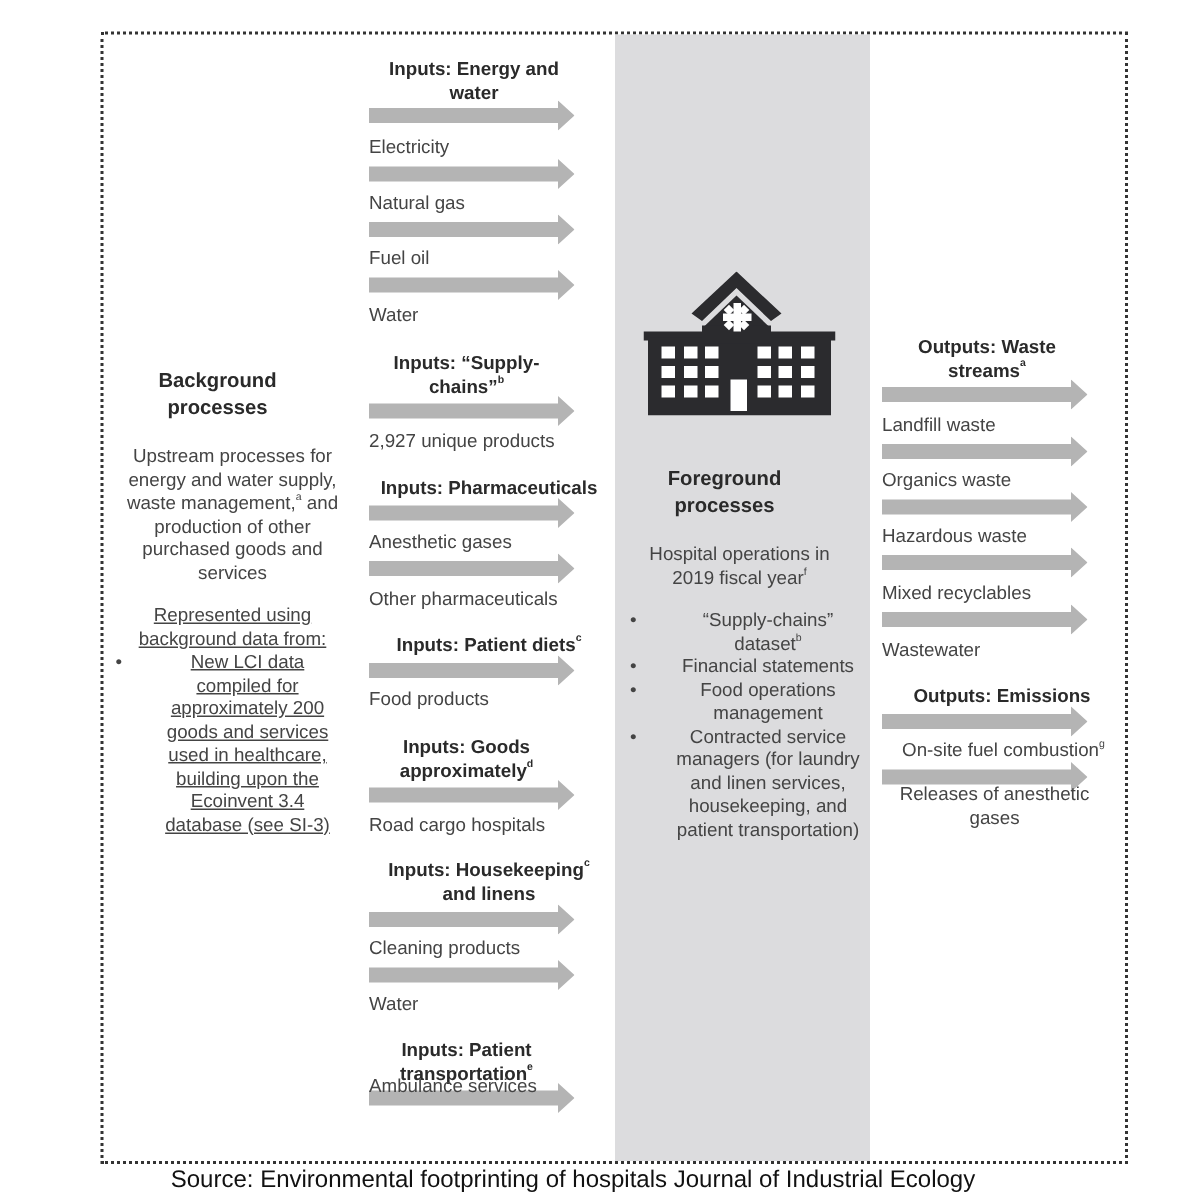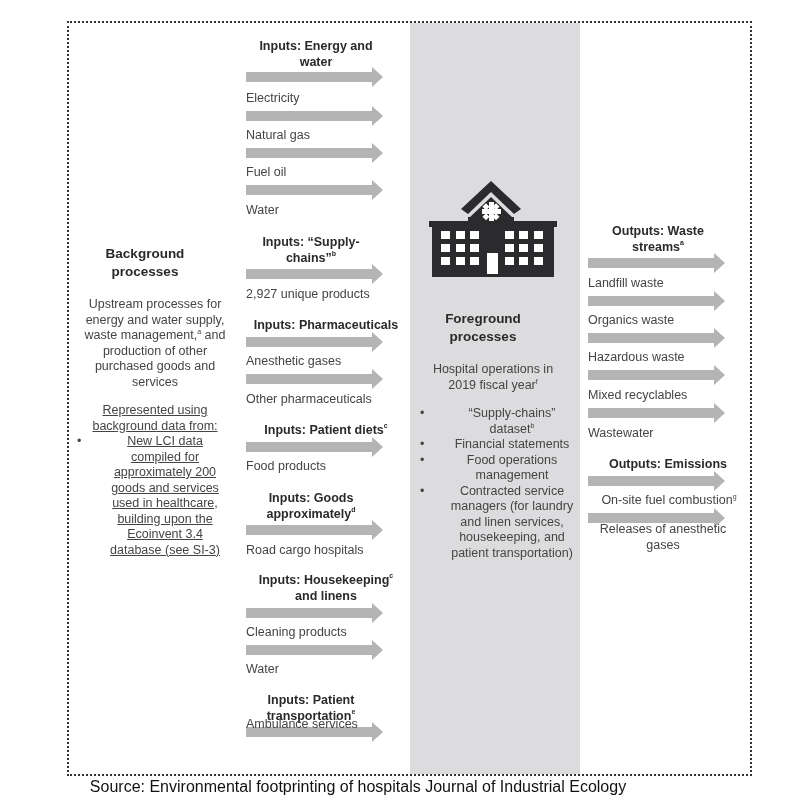--- a/index.html
+++ b/index.html
@@ -12,21 +12,21 @@
   .h { font-weight: bold; color: #2a2a2a; font-size: 12.5px; line-height: 16px; }
   .h-lg { font-weight: bold; color: #2a2a2a; font-size: 13.5px; line-height: 18px; }
   .t { font-size: 12.5px; line-height: 15.5px; color: #444; }
   sup { font-size: 7px; vertical-align: top; line-height: 8px; }
   .arrow { position: absolute; width: 137px; height: 20px; }
   .arrow svg { display: block; }
   ul.bl { margin: 0; padding: 0; list-style: none; }
   ul.bl li { position: relative; padding-left: 30px; }
   ul.bl li::before { content: "•"; position: absolute; left: 2px; top: 0; }
   .source { position: absolute; left: 0; top: 777px; width: 716px; text-align: center;
-            font-size: 16px; color: #111; line-height: 20px; }
+            font-size: 16px; color: #111; line-height: 20px; padding-left: 24px; }
 </style>
 </head>
 <body>
 
 <div class="frame"></div>
 <div class="fg-col"></div>
 
 <div class="abs h-lg" style="left:75px; top:245px; width:140px;">Background processes</div>
 <div class="abs t" style="left:75px; top:297px; width:160px;"><span>Upstream processes for energy and water supply, waste management,</span><sup>a</sup><span> and production of other purchased goods and services</span></div>
 <div class="abs t" style="left:75px; top:403px; width:160px;text-decoration:underline;">

